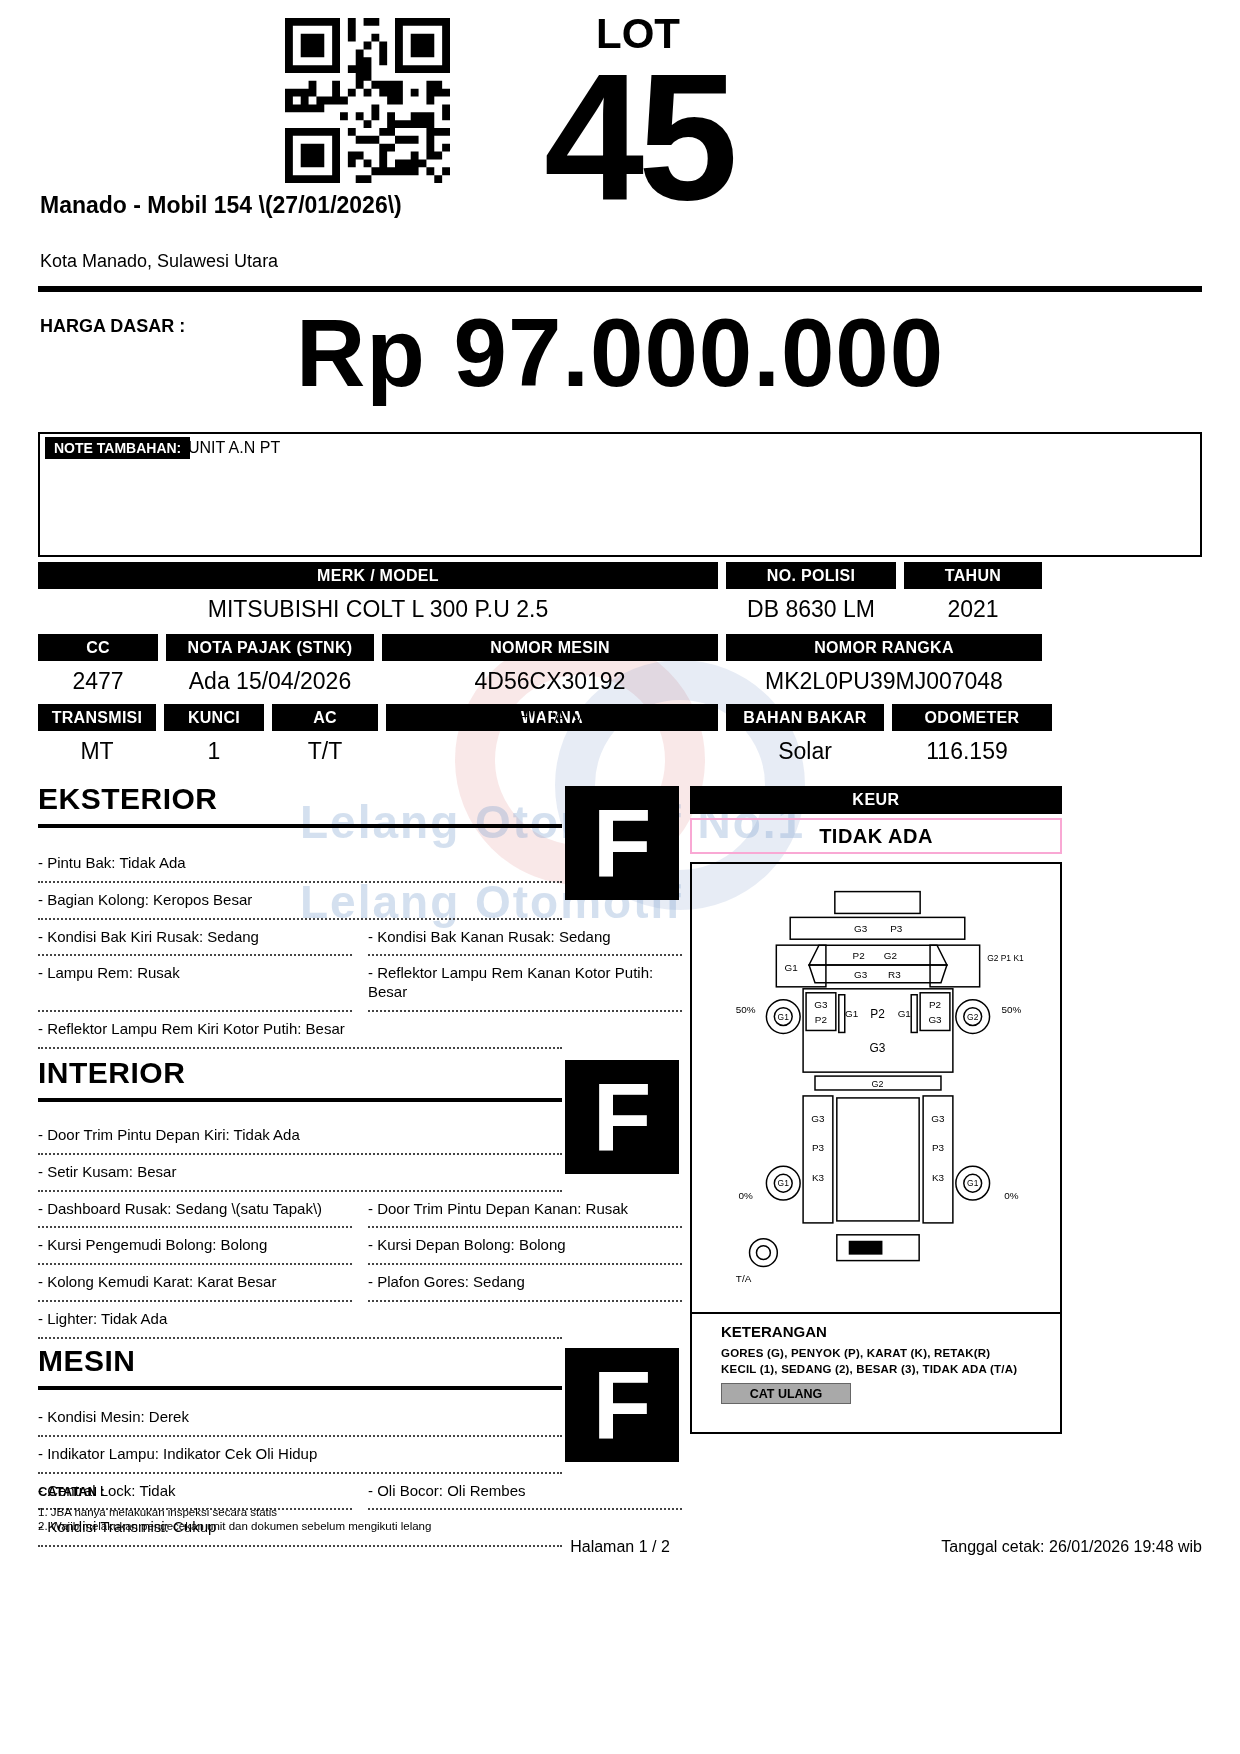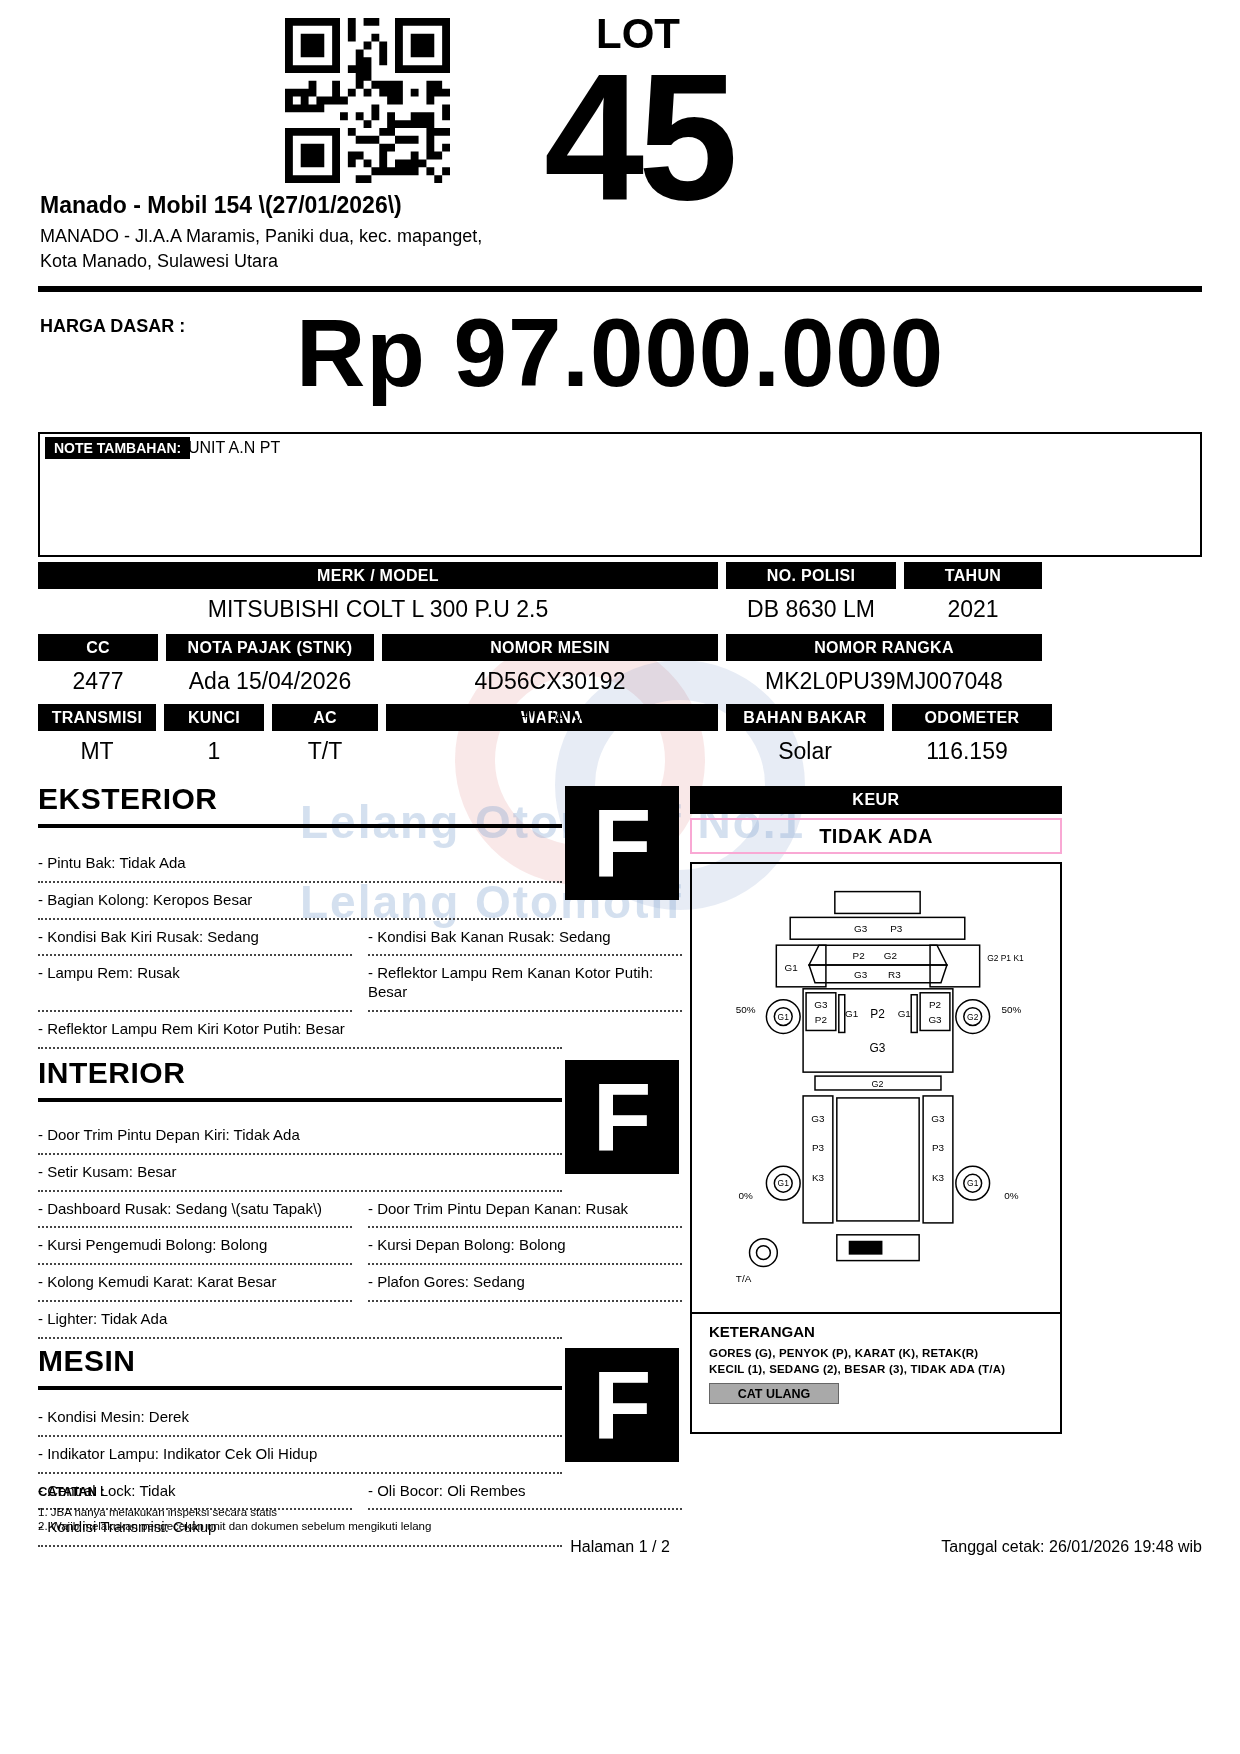--- a/index.html
+++ b/index.html
@@ -48,21 +48,21 @@
   .items { position:absolute; left:38px; width:644px; }
   .irow { display:flex; gap:16px; }
   .icell { width:314px; border-bottom:2px dotted #444; padding:8px 2px 8px 0; font-size:15px; line-height:1.25; }
   .icell.wide { width:524px; }
 
   .keur-bar { left:690px; top:786px; width:372px; height:28px; background:#000; color:#fff; font-weight:bold;
               font-size:16px; display:flex; align-items:center; justify-content:center; letter-spacing:.5px; }
   .keur-val { left:690px; top:818px; width:372px; height:36px; border:2px solid #f9a8d4;
               display:flex; align-items:center; justify-content:center; font-size:20px; font-weight:bold; letter-spacing:.5px; }
   .diagram-box { left:690px; top:862px; width:372px; height:452px; border:2px solid #000; }
-  .ket-box { left:690px; top:1314px; width:372px; height:120px; border:2px solid #000; border-top:none; padding:9px 17px; }
+  .ket-box { left:690px; top:1314px; width:372px; height:120px; border:2px solid #000; border-top:none; padding:9px 29px; }
   .ket-title { font-size:15px; font-weight:bold; margin-bottom:7px; }
   .ket-line { font-size:11.5px; font-weight:bold; letter-spacing:.2px; margin-bottom:4px; }
   .cat-ulang { margin-top:8px; width:130px; height:21px; background:#a9a9a9; border:1px solid #666;
                display:flex; align-items:center; justify-content:center; font-size:12.5px; font-weight:bold; }
 
   .catatan-title { left:38px; top:1484px; font-size:13px; font-weight:bold; }
   .catatan-line1 { left:38px; top:1506px; font-size:11.5px; }
   .catatan-line2 { left:38px; top:1520px; font-size:11.5px; }
 
   .footer-page { left:0; top:1538px; width:1240px; text-align:center; font-size:16px; }
@@ -88,21 +88,20 @@
         <path d="M0 0h8v8h-8zM8 0h8v8h-8zM16 0h8v8h-8zM24 0h8v8h-8zM32 0h8v8h-8zM40 0h8v8h-8zM48 0h8v8h-8zM64 0h8v8h-8zM80 0h8v8h-8zM88 0h8v8h-8zM112 0h8v8h-8zM120 0h8v8h-8zM128 0h8v8h-8zM136 0h8v8h-8zM144 0h8v8h-8zM152 0h8v8h-8zM160 0h8v8h-8zM0 8h8v8h-8zM48 8h8v8h-8zM64 8h8v8h-8zM112 8h8v8h-8zM160 8h8v8h-8zM0 16h8v8h-8zM16 16h8v8h-8zM24 16h8v8h-8zM32 16h8v8h-8zM48 16h8v8h-8zM64 16h8v8h-8zM88 16h8v8h-8zM112 16h8v8h-8zM128 16h8v8h-8zM136 16h8v8h-8zM144 16h8v8h-8zM160 16h8v8h-8zM0 24h8v8h-8zM16 24h8v8h-8zM24 24h8v8h-8zM32 24h8v8h-8zM48 24h8v8h-8zM80 24h8v8h-8zM96 24h8v8h-8zM112 24h8v8h-8zM128 24h8v8h-8zM136 24h8v8h-8zM144 24h8v8h-8zM160 24h8v8h-8zM0 32h8v8h-8zM16 32h8v8h-8zM24 32h8v8h-8zM32 32h8v8h-8zM48 32h8v8h-8zM72 32h8v8h-8zM96 32h8v8h-8zM112 32h8v8h-8zM128 32h8v8h-8zM136 32h8v8h-8zM144 32h8v8h-8zM160 32h8v8h-8zM0 40h8v8h-8zM48 40h8v8h-8zM72 40h8v8h-8zM80 40h8v8h-8zM96 40h8v8h-8zM112 40h8v8h-8zM160 40h8v8h-8zM0 48h8v8h-8zM8 48h8v8h-8zM16 48h8v8h-8zM24 48h8v8h-8zM32 48h8v8h-8zM40 48h8v8h-8zM48 48h8v8h-8zM64 48h8v8h-8zM72 48h8v8h-8zM80 48h8v8h-8zM112 48h8v8h-8zM120 48h8v8h-8zM128 48h8v8h-8zM136 48h8v8h-8zM144 48h8v8h-8zM152 48h8v8h-8zM160 48h8v8h-8zM72 56h8v8h-8zM80 56h8v8h-8zM24 64h8v8h-8zM48 64h8v8h-8zM72 64h8v8h-8zM88 64h8v8h-8zM96 64h8v8h-8zM104 64h8v8h-8zM112 64h8v8h-8zM144 64h8v8h-8zM152 64h8v8h-8zM0 72h8v8h-8zM8 72h8v8h-8zM16 72h8v8h-8zM24 72h8v8h-8zM48 72h8v8h-8zM64 72h8v8h-8zM80 72h8v8h-8zM96 72h8v8h-8zM104 72h8v8h-8zM112 72h8v8h-8zM128 72h8v8h-8zM144 72h8v8h-8zM152 72h8v8h-8zM160 72h8v8h-8zM0 80h8v8h-8zM16 80h8v8h-8zM32 80h8v8h-8zM40 80h8v8h-8zM48 80h8v8h-8zM56 80h8v8h-8zM104 80h8v8h-8zM112 80h8v8h-8zM144 80h8v8h-8zM0 88h8v8h-8zM8 88h8v8h-8zM16 88h8v8h-8zM24 88h8v8h-8zM32 88h8v8h-8zM88 88h8v8h-8zM160 88h8v8h-8zM56 96h8v8h-8zM72 96h8v8h-8zM88 96h8v8h-8zM104 96h8v8h-8zM128 96h8v8h-8zM136 96h8v8h-8zM144 96h8v8h-8zM160 96h8v8h-8zM80 104h8v8h-8zM104 104h8v8h-8zM112 104h8v8h-8zM120 104h8v8h-8zM128 104h8v8h-8zM136 104h8v8h-8zM144 104h8v8h-8zM0 112h8v8h-8zM8 112h8v8h-8zM16 112h8v8h-8zM24 112h8v8h-8zM32 112h8v8h-8zM40 112h8v8h-8zM48 112h8v8h-8zM64 112h8v8h-8zM96 112h8v8h-8zM104 112h8v8h-8zM144 112h8v8h-8zM152 112h8v8h-8zM160 112h8v8h-8zM0 120h8v8h-8zM48 120h8v8h-8zM72 120h8v8h-8zM80 120h8v8h-8zM88 120h8v8h-8zM112 120h8v8h-8zM120 120h8v8h-8zM128 120h8v8h-8zM144 120h8v8h-8zM0 128h8v8h-8zM16 128h8v8h-8zM24 128h8v8h-8zM32 128h8v8h-8zM48 128h8v8h-8zM96 128h8v8h-8zM104 128h8v8h-8zM144 128h8v8h-8zM160 128h8v8h-8zM0 136h8v8h-8zM16 136h8v8h-8zM24 136h8v8h-8zM32 136h8v8h-8zM48 136h8v8h-8zM64 136h8v8h-8zM72 136h8v8h-8zM96 136h8v8h-8zM128 136h8v8h-8zM144 136h8v8h-8zM152 136h8v8h-8zM0 144h8v8h-8zM16 144h8v8h-8zM24 144h8v8h-8zM32 144h8v8h-8zM48 144h8v8h-8zM64 144h8v8h-8zM80 144h8v8h-8zM96 144h8v8h-8zM112 144h8v8h-8zM120 144h8v8h-8zM128 144h8v8h-8zM136 144h8v8h-8zM0 152h8v8h-8zM48 152h8v8h-8zM88 152h8v8h-8zM96 152h8v8h-8zM104 152h8v8h-8zM112 152h8v8h-8zM120 152h8v8h-8zM128 152h8v8h-8zM144 152h8v8h-8zM160 152h8v8h-8zM0 160h8v8h-8zM8 160h8v8h-8zM16 160h8v8h-8zM24 160h8v8h-8zM32 160h8v8h-8zM40 160h8v8h-8zM48 160h8v8h-8zM72 160h8v8h-8zM80 160h8v8h-8zM152 160h8v8h-8z" fill="#000"></path>
       </svg>
   </div>
 
   <div class="abs lot-block z">
     <div class="lot-label">LOT</div>
     <div class="lot-number">45</div>
   </div>
 
   <div class="abs title-line z">Manado - Mobil 154 \(27/01/2026\)</div>
-  <div class="abs addr1 z">MANADO - Jl.A.A Maramis, Paniki dua, kec. mapanget,</div>
   <div class="abs addr2 z">Kota Manado, Sulawesi Utara</div>
   <div class="abs divider z"></div>
 
   <div class="abs price-label z">HARGA DASAR :</div>
   <div class="abs price-value z">Rp 97.000.000</div>
 
   <div class="abs note-box z">
     <span class="note-label">NOTE TAMBAHAN:</span>
     <span class="note-value">UNIT A.N PT</span>
   </div>

